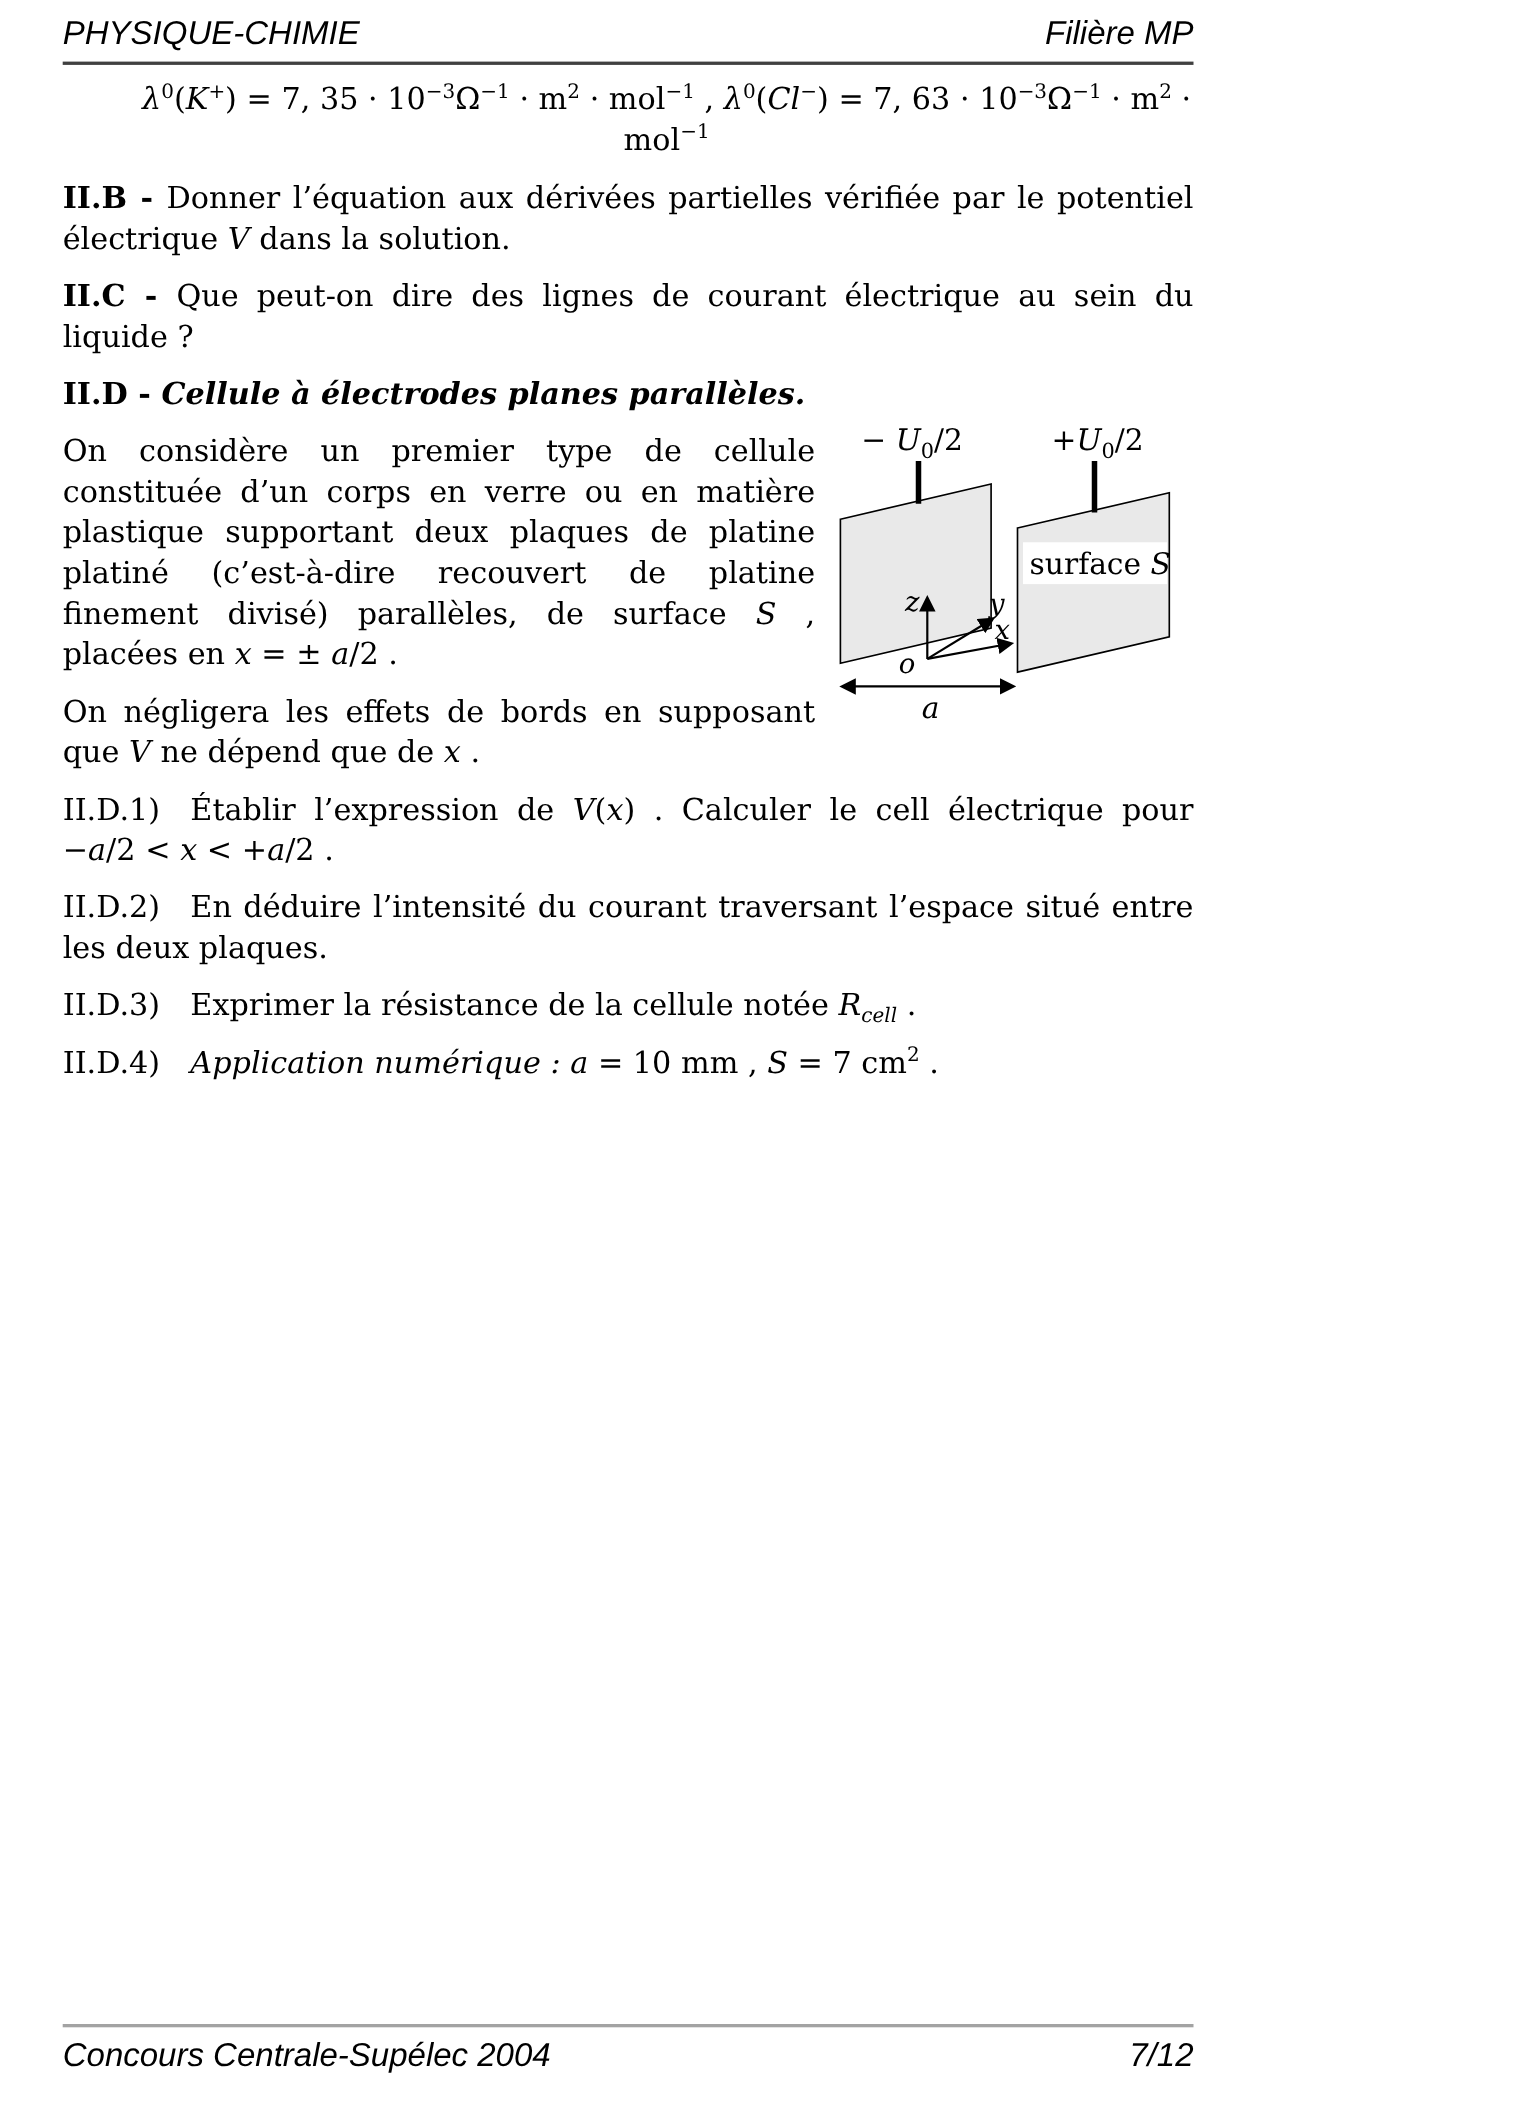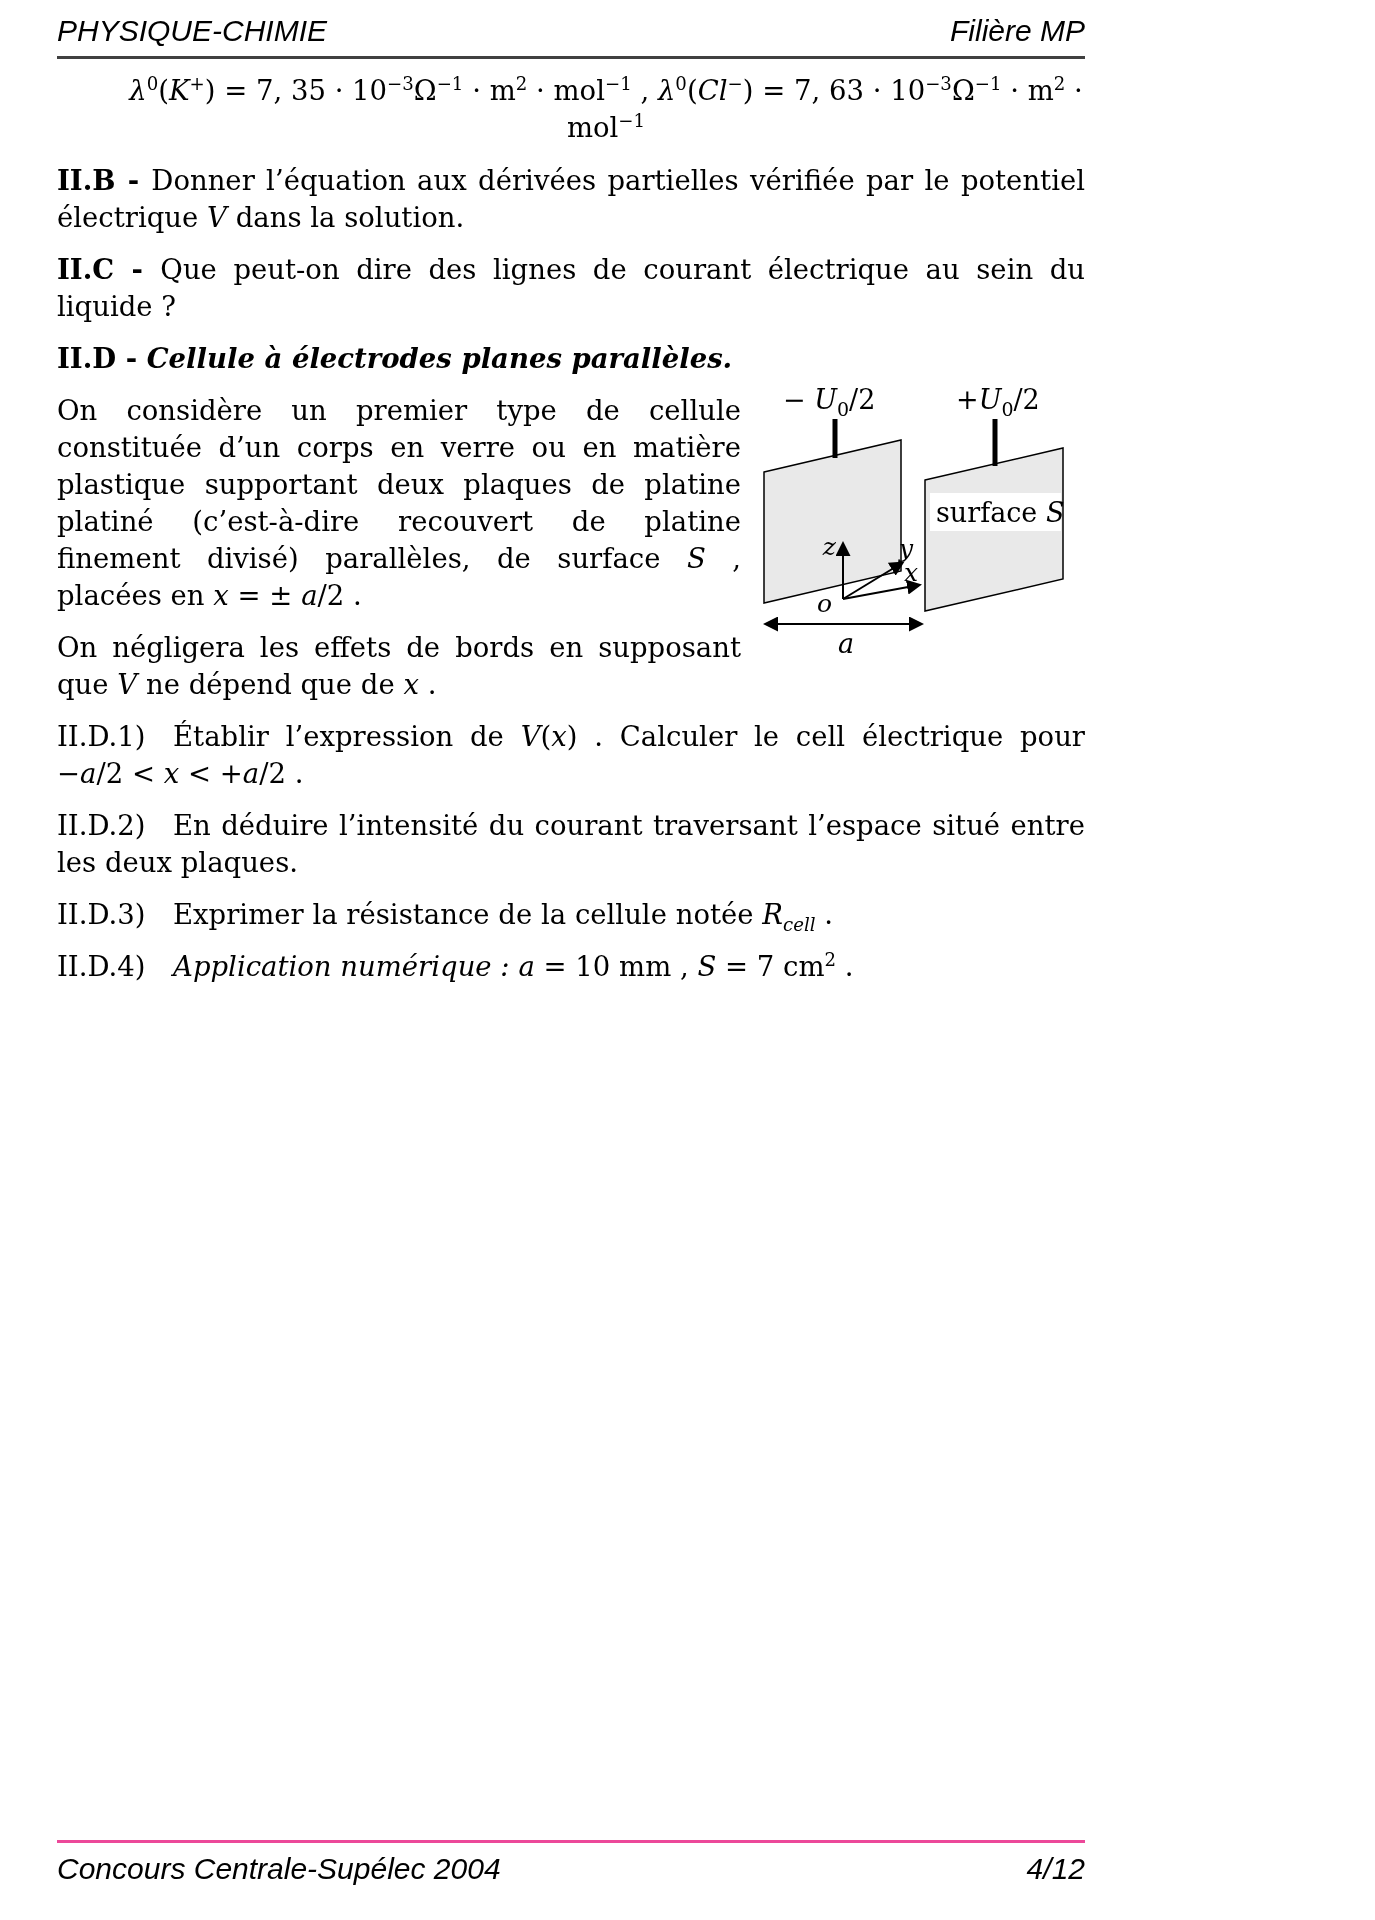--- a/index.html
+++ b/index.html
@@ -41,21 +41,21 @@
     width: 332px;
     margin: 4px 0 6px 12px;
   }
   .clear { clear: both; }
   .page-footer {
     position: absolute;
     left: 57px; width: 1028px; bottom: 34px;
     display: flex; justify-content: space-between;
     font-family: "Liberation Sans", sans-serif;
     font-style: italic; font-size: 30px; line-height: 34px;
-    border-top: 3px solid #ec4899;
+    border-top: 3px solid #a3a3a3;
     padding-top: 9px;
   }
 </style>
 </head>
 <body>
 
 <div class="page">
 
   <header class="page-header">
     <span>PHYSIQUE-CHIMIE</span>
@@ -117,16 +117,16 @@
     <p class="para"><span>On négligera les effets de bords en supposant que </span><span class="i">V</span><span> ne dépend que de </span><span class="i">x</span><span> .</span></p>
     <p class="para"><span>II.D.1)</span><span> </span><span>Établir l’expression de </span><span class="i">V</span><span>(</span><span class="i">x</span><span>)</span><span> . Calculer le cell électrique pour </span><span>−</span><span class="i">a</span><span>/2 &lt; </span><span class="i">x</span><span> &lt; +</span><span class="i">a</span><span>/2 .</span></p>
     <p class="para clear"><span>II.D.2)</span><span> </span><span>En déduire l’intensité du courant traversant l’espace situé entre les deux plaques.</span></p>
     <p class="para"><span>II.D.3)</span><span> </span><span>Exprimer la résistance de la cellule notée </span><span class="i">R</span><sub class="i">cell</sub><span> .</span></p>
     <p class="para"><span>II.D.4)</span><span> </span><span class="i">Application numérique : </span><span class="i">a</span><span> = 10 mm , </span><span class="i">S</span><span> = 7 cm</span><sup>2</sup><span> .</span></p>
 
   </main>
 
   <footer class="page-footer">
     <span>Concours Centrale-Supélec 2004</span>
-    <span>4/12</span>
+    <span>7/12</span>
   </footer>
 
 </div>
 
 </body></html>

